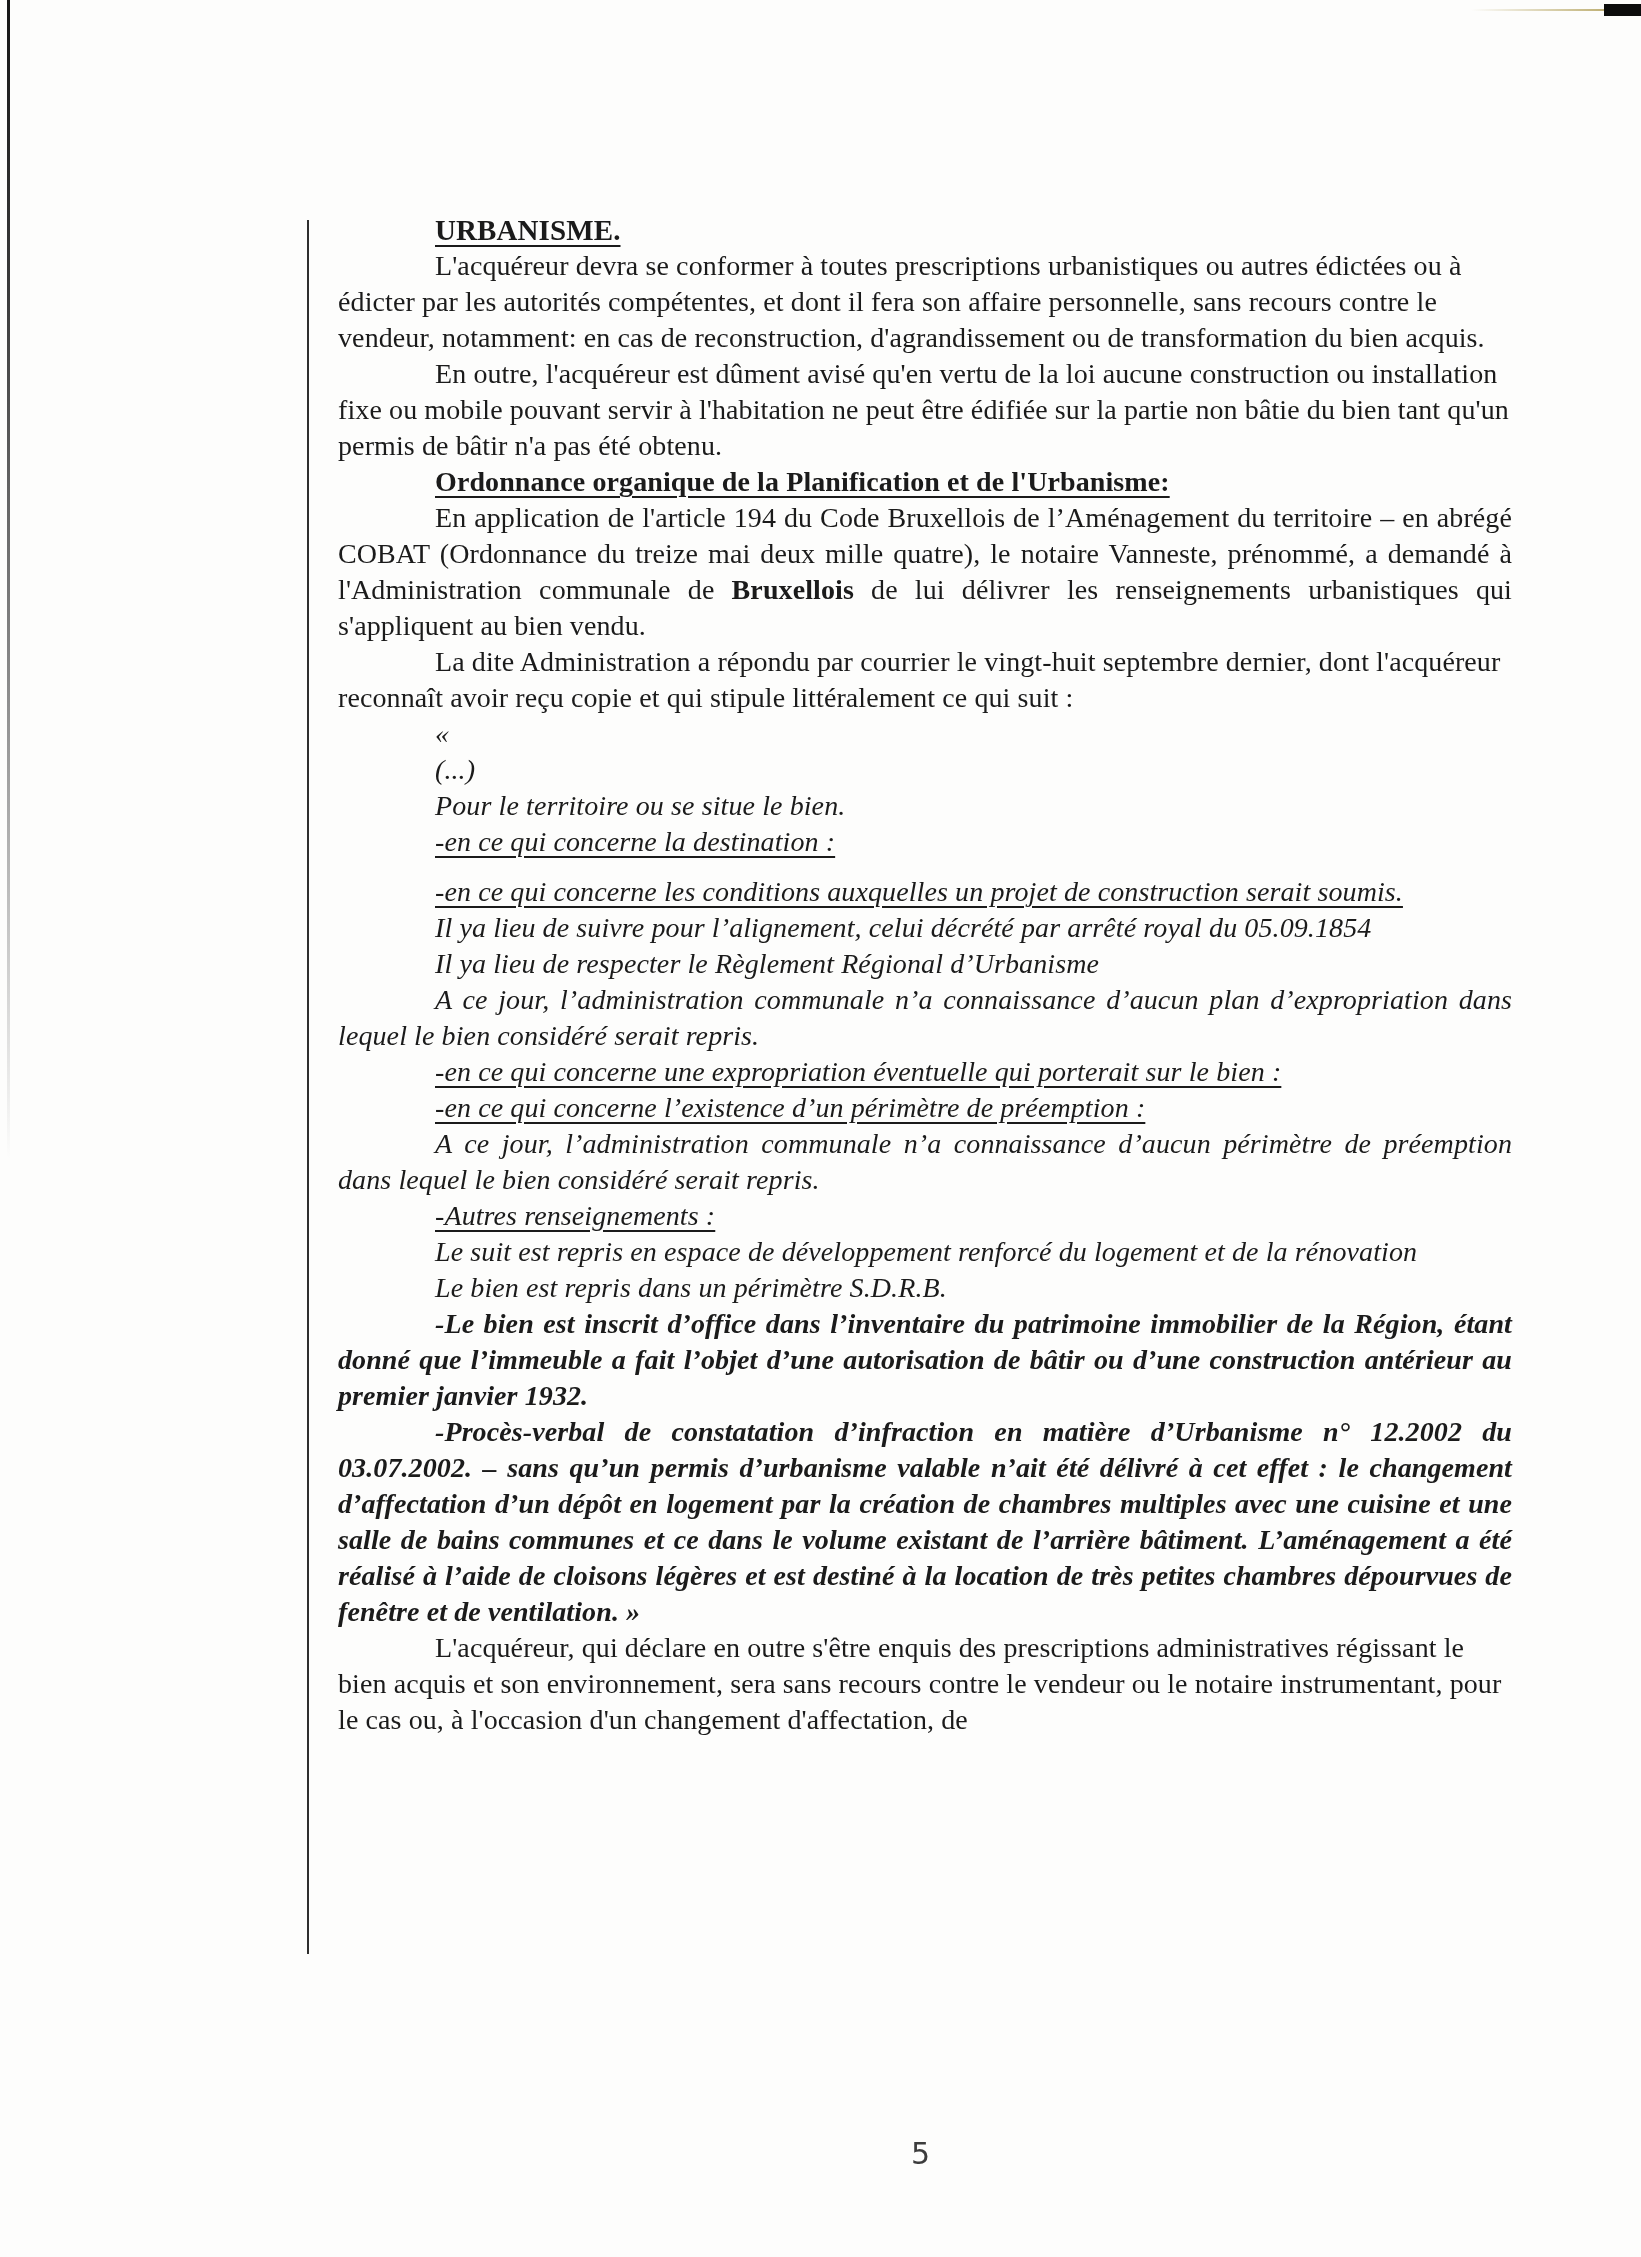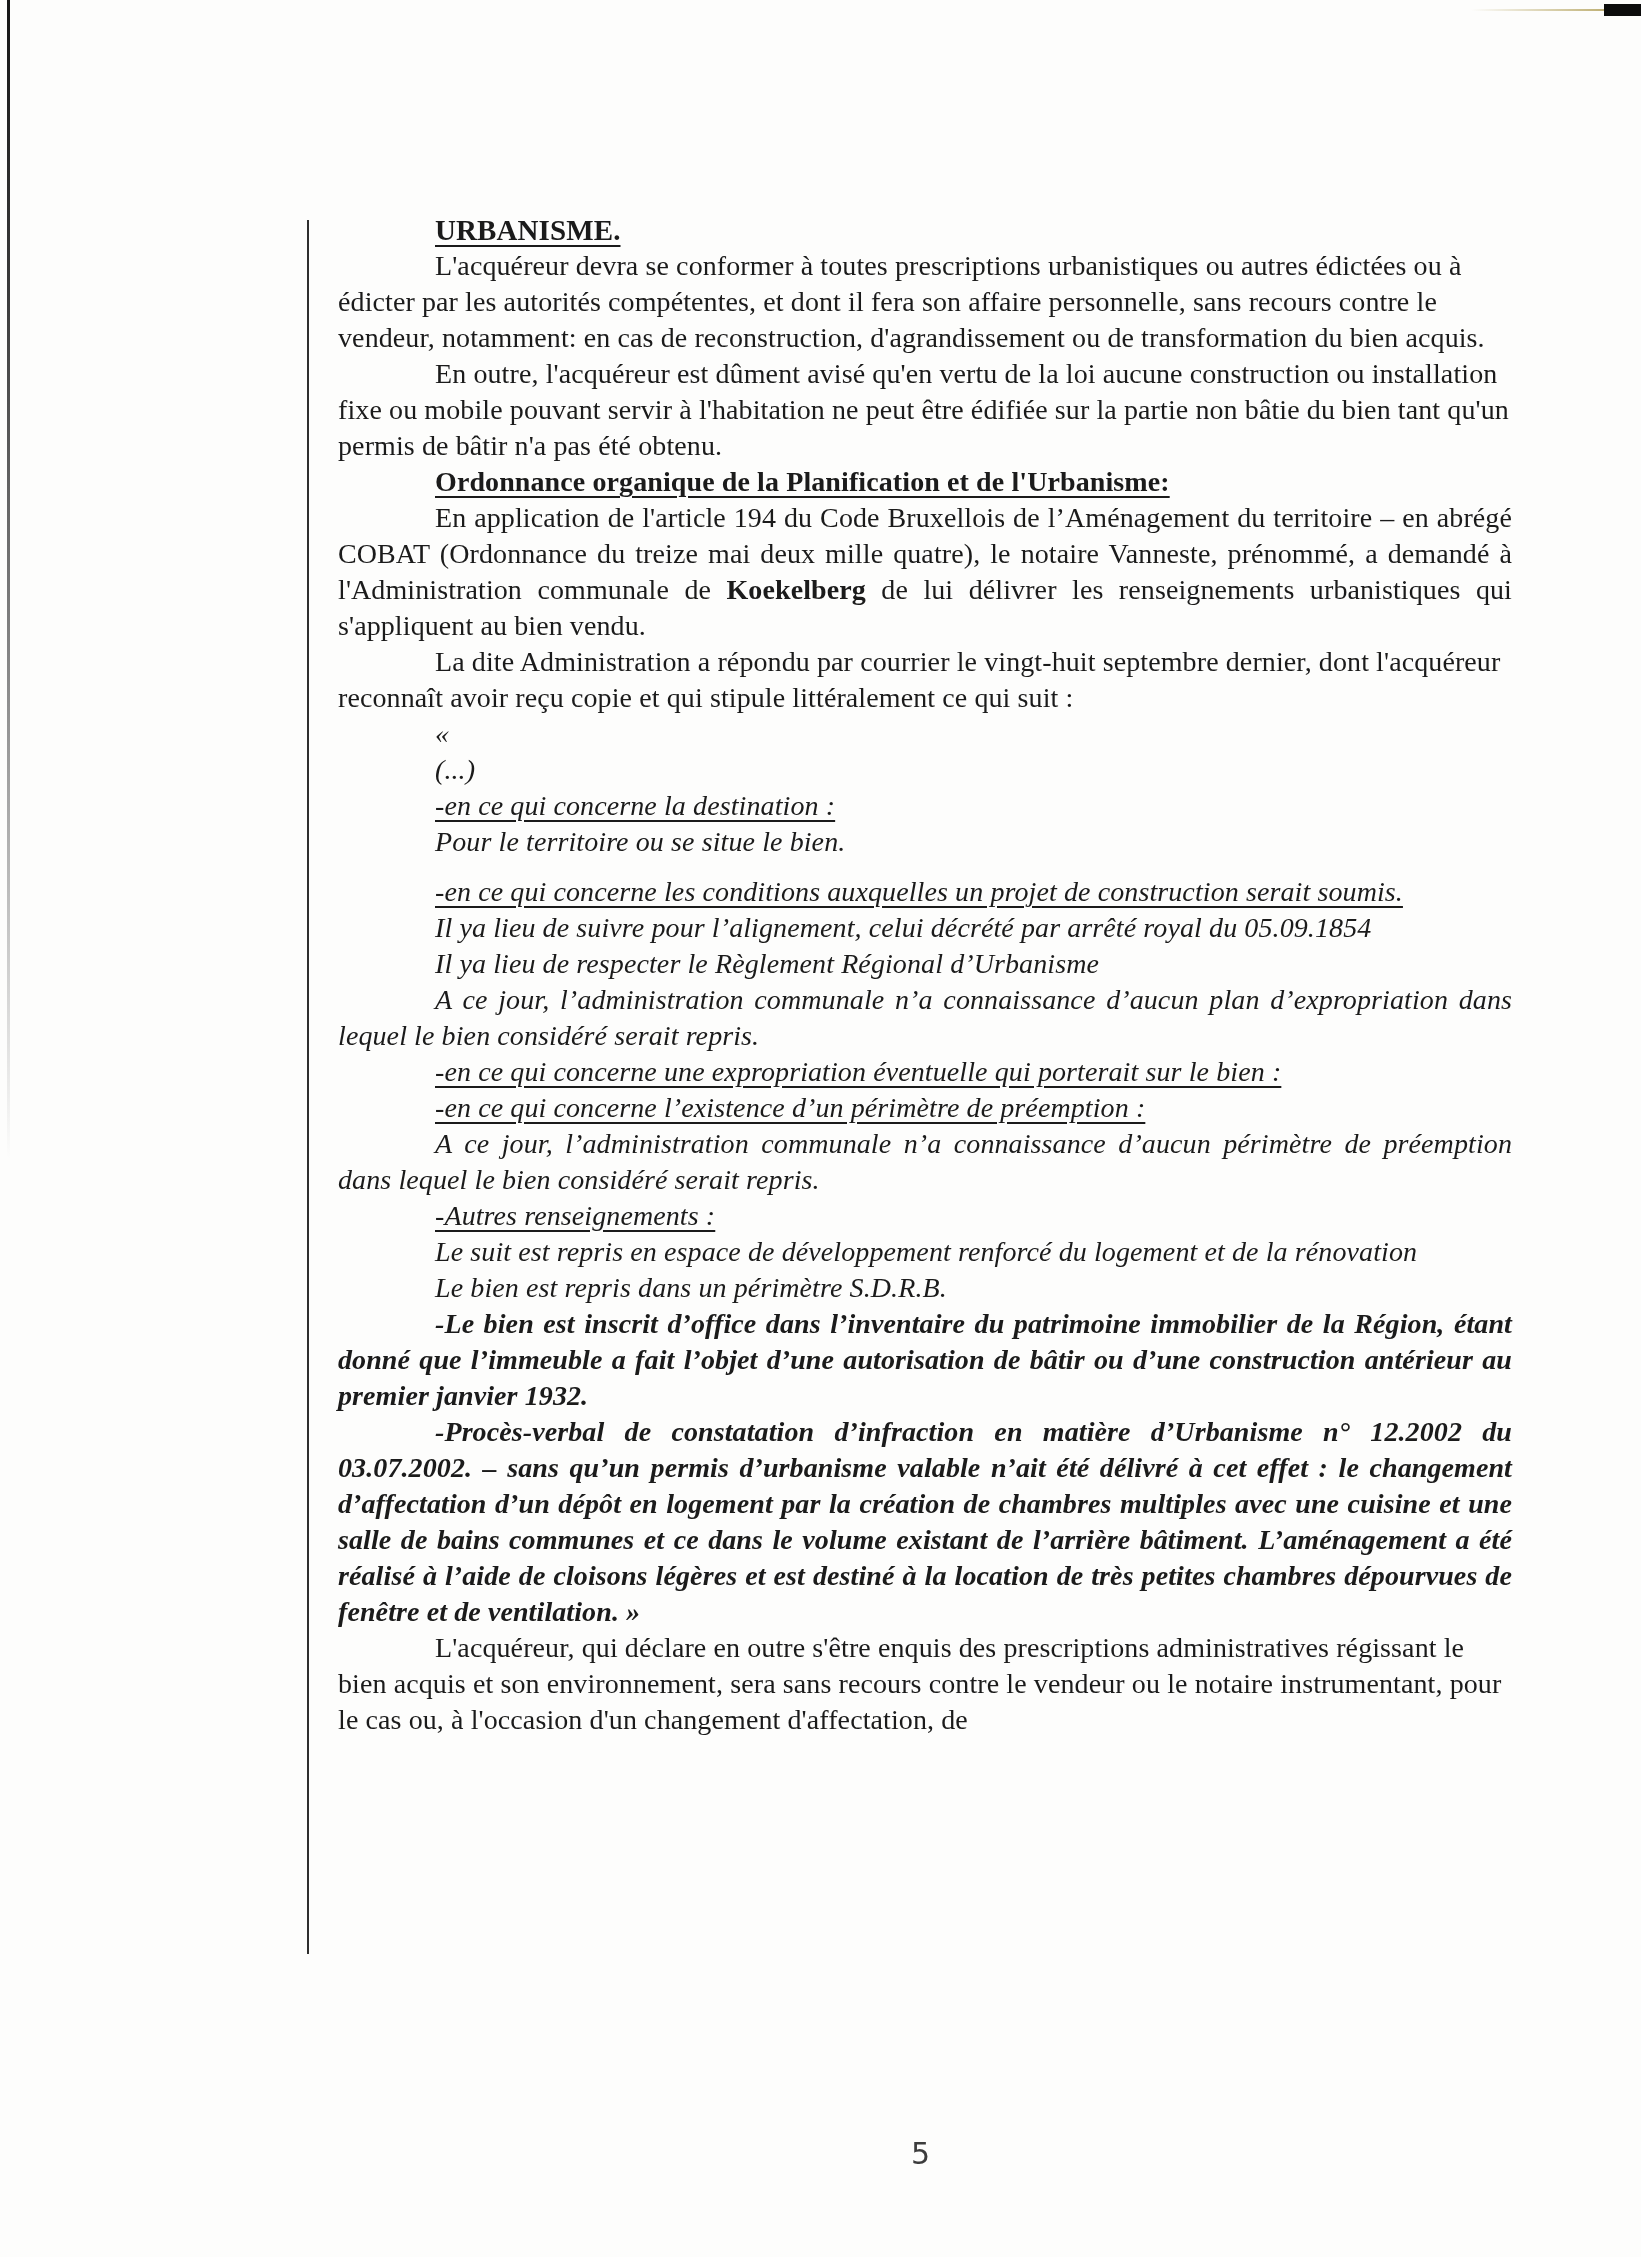--- a/index.html
+++ b/index.html
@@ -97,31 +97,31 @@
   <div class="text">
 
     <p class="heading-line"><span class="b u">URBANISME.</span></p>
 
     <p>L'acquéreur devra se conformer à toutes prescriptions urbanistiques ou autres édictées ou à édicter par les autorités compétentes, et dont il fera son affaire personnelle, sans recours contre le vendeur, notamment: en cas de reconstruction, d'agrandissement ou de transformation du bien acquis.</p>
 
     <p>En outre, l'acquéreur est dûment avisé qu'en vertu de la loi aucune construction ou installation fixe ou mobile pouvant servir à l'habitation ne peut être édifiée sur la partie non bâtie du bien tant qu'un permis de bâtir n'a pas été obtenu.</p>
 
     <p><span class="b u">Ordonnance organique de la Planification et de l'Urbanisme:</span></p>
 
-    <p class="just"><span>En application de l'article 194 du Code Bruxellois de l’Aménagement du territoire – en abrégé COBAT (Ordonnance du treize mai deux mille quatre), le notaire Vanneste, prénommé, a demandé à l'Administration communale de </span><span class="b">Koekelberg</span><span> de lui délivrer les renseignements urbanistiques qui s'appliquent au bien vendu.</span></p>
+    <p class="just"><span>En application de l'article 194 du Code Bruxellois de l’Aménagement du territoire – en abrégé COBAT (Ordonnance du treize mai deux mille quatre), le notaire Vanneste, prénommé, a demandé à l'Administration communale de </span><span class="b">Bruxellois</span><span> de lui délivrer les renseignements urbanistiques qui s'appliquent au bien vendu.</span></p>
 
     <p>La dite Administration a répondu par courrier le vingt-huit septembre dernier, dont l'acquéreur reconnaît avoir reçu copie et qui stipule littéralement ce qui suit :</p>
 
     <p class="q">«</p>
 
     <p class="q">(...)</p>
 
+    <p class="q">Pour le territoire ou se situe le bien.</p>
+
     <p class="q"><span class="u-thin">-en ce qui concerne la destination :</span></p>
-
-    <p class="q">Pour le territoire ou se situe le bien.</p>
 
 
     <p class="q just gap-above"><span class="u-thin">-en ce qui concerne les conditions auxquelles un projet de construction serait soumis.</span></p>
 
     <p class="q">Il ya lieu de suivre pour l’alignement, celui décrété par arrêté royal du 05.09.1854</p>
 
     <p class="q">Il ya lieu de respecter le Règlement Régional d’Urbanisme</p>
 
     <p class="q just">A ce jour, l’administration communale n’a connaissance d’aucun plan d’expropriation dans lequel le bien considéré serait repris.</p>
 

